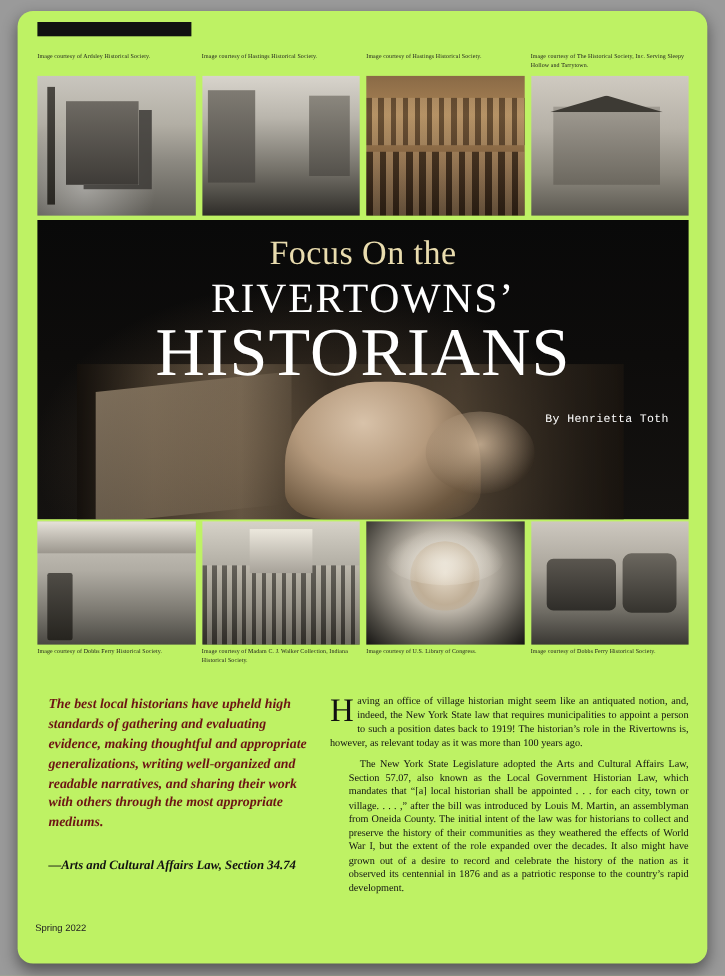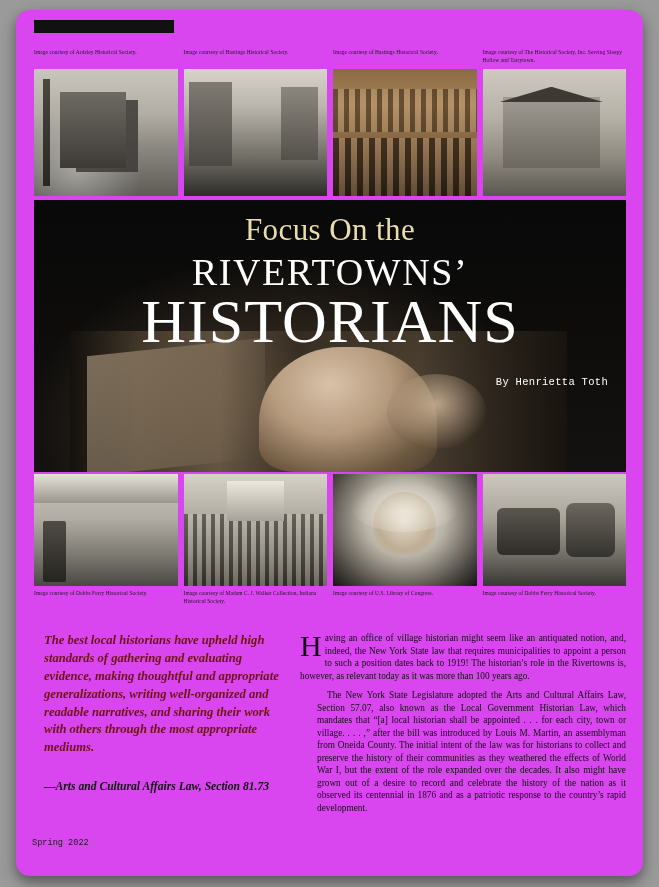--- a/index.html
+++ b/index.html
@@ -13,21 +13,21 @@
     overflow: hidden;
     font-family: "Liberation Serif", serif;
   }
 
   .page {
     position: absolute;
     left: 16px;
     top: 10px;
     width: 627px;
     height: 866px;
-    background: #d946ef;
+    background: #bef264;
     border-radius: 14px;
     box-shadow: 0 6px 14px rgba(0,0,0,0.45);
     overflow: hidden;
   }
 
   
   .top-tab {
     position: absolute;
     left: 18px;
     top: 10px;
@@ -392,21 +392,21 @@
     line-height: 0.82;
     padding: 2px 3px 0 0;
     color: #111111;
   }
 
   
   .footer {
     position: absolute;
     left: 16px;
     bottom: 28px;
-    font-family: Liberation Mono, monospace;
+    font-family: Liberation Sans, sans-serif;
     font-size: 8.6px;
     color: #222222;
   }
 </style>
 </head>
 <body>
 
 <div class="page">
 
   <div class="top-tab"></div>
@@ -457,21 +457,21 @@
     </div>
     <div class="photo-cell-b">
       <div class="ph ph-horse"></div>
       <div class="credit">Image courtesy of Dobbs Ferry Historical Society.</div>
     </div>
   </div>
 
   <div class="body-area">
     <div class="pull-col">
       <div class="pullquote">The best local historians have upheld high standards of gathering and evaluating evidence, making thoughtful and appropriate generalizations, writing well-organized and readable narratives, and sharing their work with others through the most appropriate mediums.</div>
-      <div class="pullattr">—Arts and Cultural Affairs Law, Section 81.73</div>
+      <div class="pullattr">—Arts and Cultural Affairs Law, Section 34.74</div>
     </div>
 
     <div class="text-col">
       <p>
         <span class="dropcap">H</span><span>aving an office of village historian might seem like an antiquated notion, and, indeed, the New York State law that requires municipalities to appoint a person to such a position dates back to 1919! The historian’s role in the Rivertowns is, however, as relevant today as it was more than 100 years ago.</span>
       </p>
       <p class="indent">The New York State Legislature adopted the Arts and Cultural Affairs Law, Section 57.07, also known as the Local Government Historian Law, which mandates that “[a] local historian shall be appointed . . . for each city, town or village. . . . ,” after the bill was introduced by Louis M. Martin, an assemblyman from Oneida County. The initial intent of the law was for historians to collect and preserve the history of their communities as they weathered the effects of World War I, but the extent of the role expanded over the decades. It also might have grown out of a desire to record and celebrate the history of the nation as it observed its centennial in 1876 and as a patriotic response to the country’s rapid development.</p>
     </div>
   </div>
 

